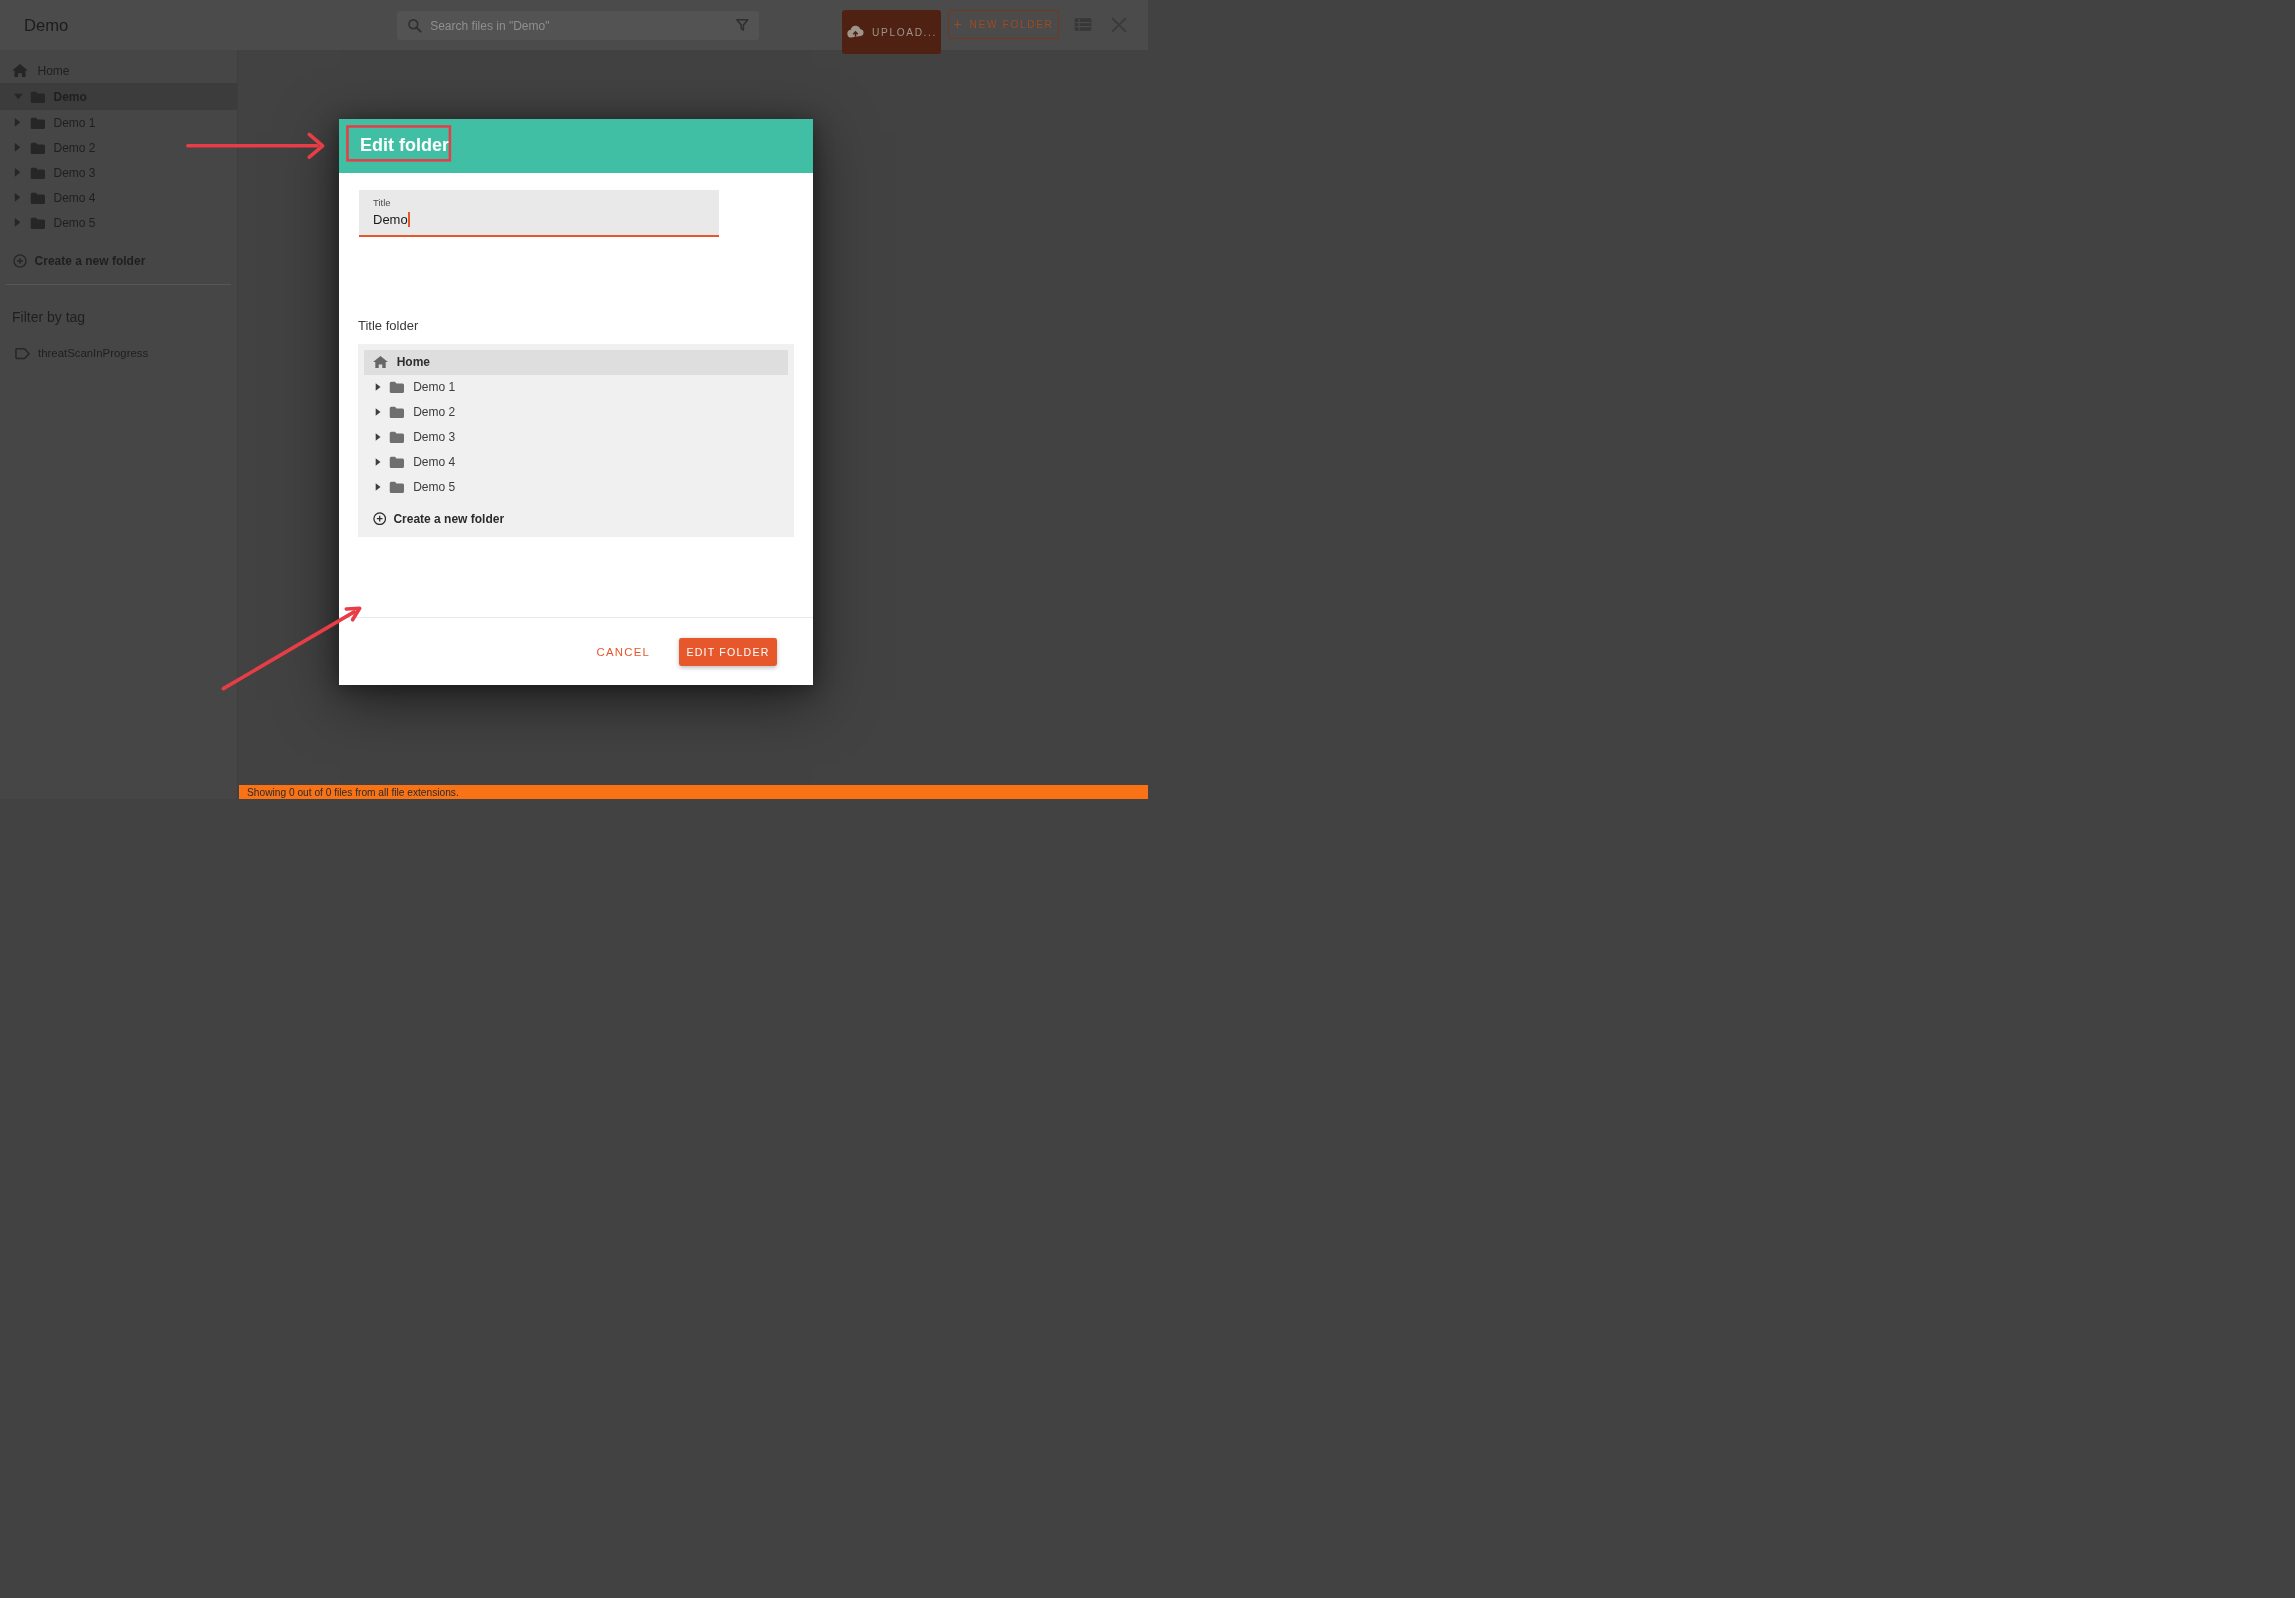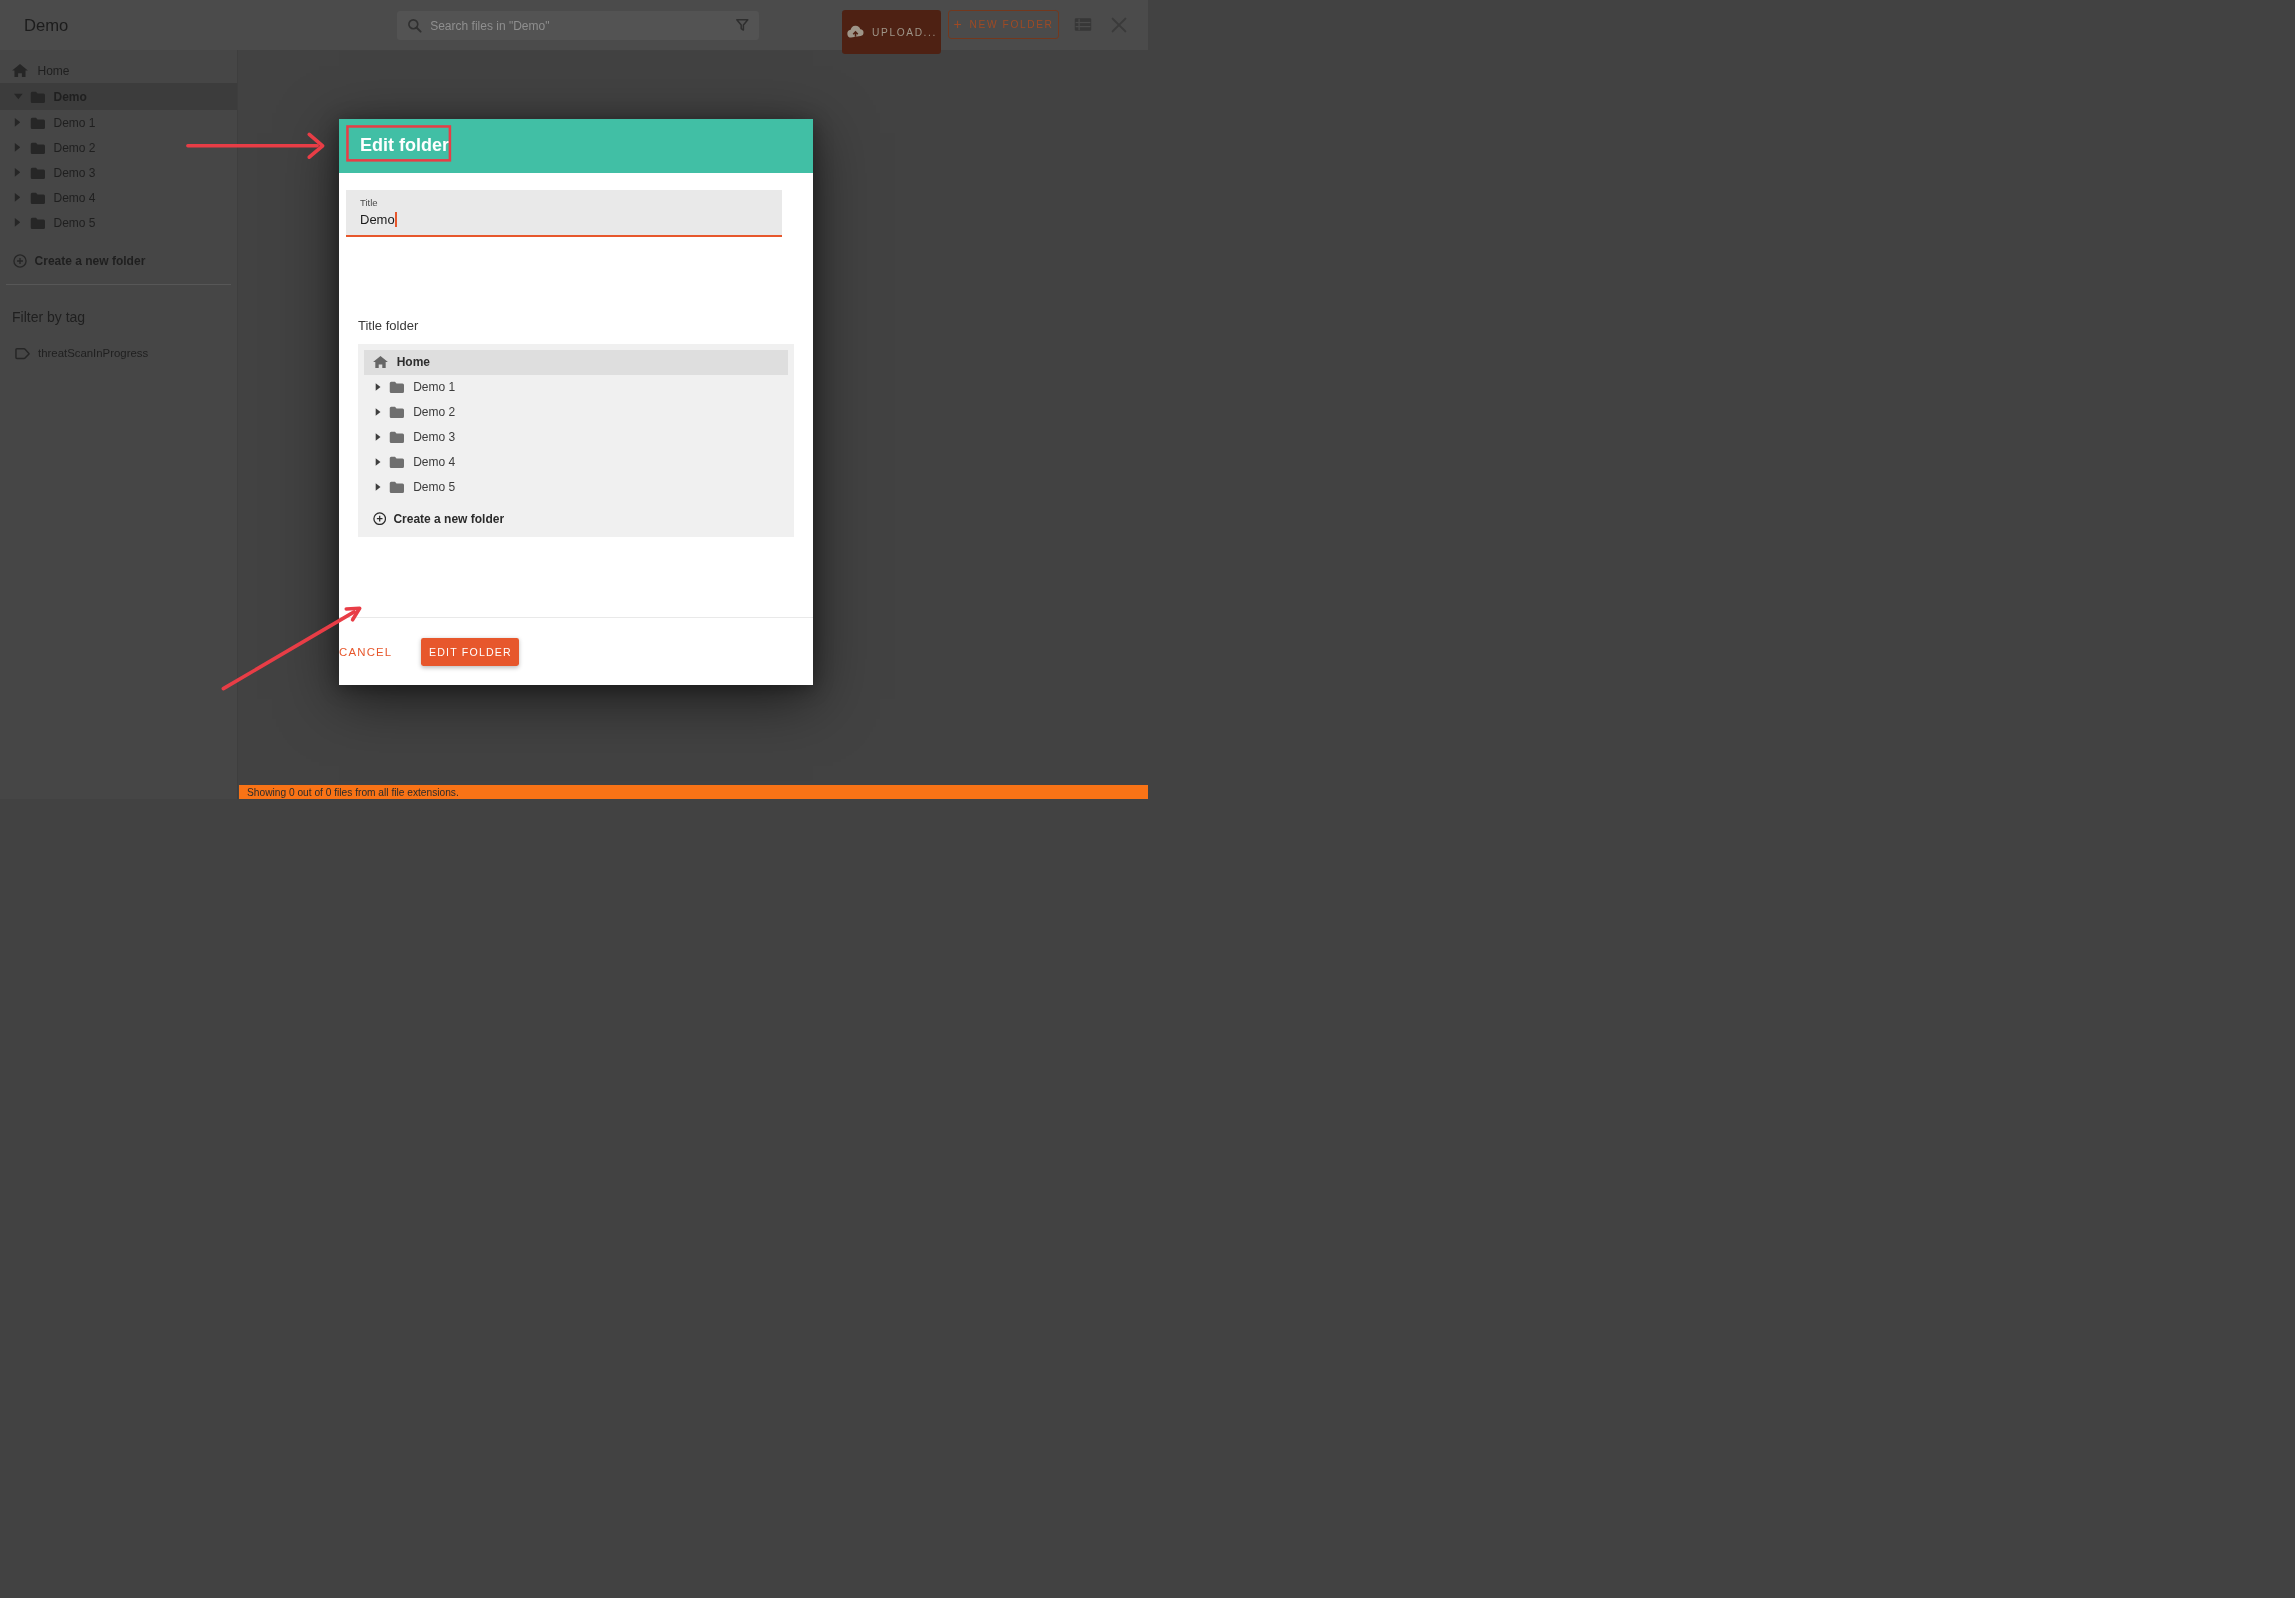--- a/index.html
+++ b/index.html
@@ -73,21 +73,21 @@
   .modal {
     position:absolute; left:339px; top:119px; width:474px; height:566px;
     background:#ffffff; z-index:10;
     box-shadow:0 14px 55px rgba(0,0,0,0.55), 0 3.2px 17.3px rgba(0,0,0,0.35);
   }
   .m-header { position:absolute; left:0; top:0; width:100%; height:54px; background:#41bfa5; }
   .m-title {
     position:absolute; left:21px; top:16px; color:#ffffff; font-size:18px; font-weight:bold;
   }
   .field {
-    position:absolute; left:7px; width:436px; background:#e9e9e9; cursor:text;padding-left:40px;
+    position:absolute; left:20px; width:360px; background:#e9e9e9; cursor:text;padding-left:40px;
   }
   .f-title { top:71px; height:47px; border-bottom:2.4px solid #e7572c; }
   .f-slug  { top:135px; height:46px; border-bottom:1.6px solid #8a8a8a; }
   .field .f-label { position:absolute; left:14px; top:7px; font-size:9.5px; color:#4a4a4a; }
   .field .f-value { position:absolute; left:14px; top:22px; font-size:13px; color:#1a1a1a; }
   .cursor-bar {
     display:inline-block; width:1.6px; height:15px; background:#e7572c;
     vertical-align:-3.2px; margin-left:0.8px;
   }
   .parent-label { position:absolute; left:19px; top:199px; font-size:13px; color:#3a3a3a; }
@@ -102,21 +102,21 @@
   .t-row.folder .caret { width:8.7px; display:flex; color:#3e3e3e; }
   .t-row.folder svg.folder-ic { margin-left:5.5px; }
   .t-row.folder .lbl { margin-left:8.7px; }
   .t-row.create { padding-left:8.7px; margin-top:4px; height:30px; font-weight:bold; color:#2b2b2b; }
   .t-row.create .lbl { margin-left:7px; }
   .f-car { top:438px; height:43px; border-bottom:1.6px solid #8a8a8a; }
   .f-car .f-single { position:absolute; left:14px; top:13.4px; font-size:12.2px; color:#2b2b2b; }
   .m-divider { position:absolute; left:0; top:498px; width:100%; border:none; border-top:0.8px solid #e9e9e9; }
   .m-footer {
     position:absolute; left:0; top:499px; width:100%; height:67px;
-    display:flex; align-items:center; justify-content:flex-start; gap:29px; padding-right:36px;
+    display:flex; align-items:center; justify-content:flex-end; gap:29px; padding-right:36px;
   }
   .btn-cancel {
     background:none; border:none; color:#e7572c; font-family:inherit;
     font-size:11.4px; letter-spacing:1.2px; cursor:pointer; font-weight:400;
   }
   .btn-submit {
     width:98px; height:28px; background:#e7572c; border:none; border-radius:2.4px;
     color:#ffffff; font-family:inherit; font-size:10.6px; letter-spacing:1.2px;
     cursor:pointer; box-shadow:0 1.6px 4px rgba(0,0,0,0.25);
   }

